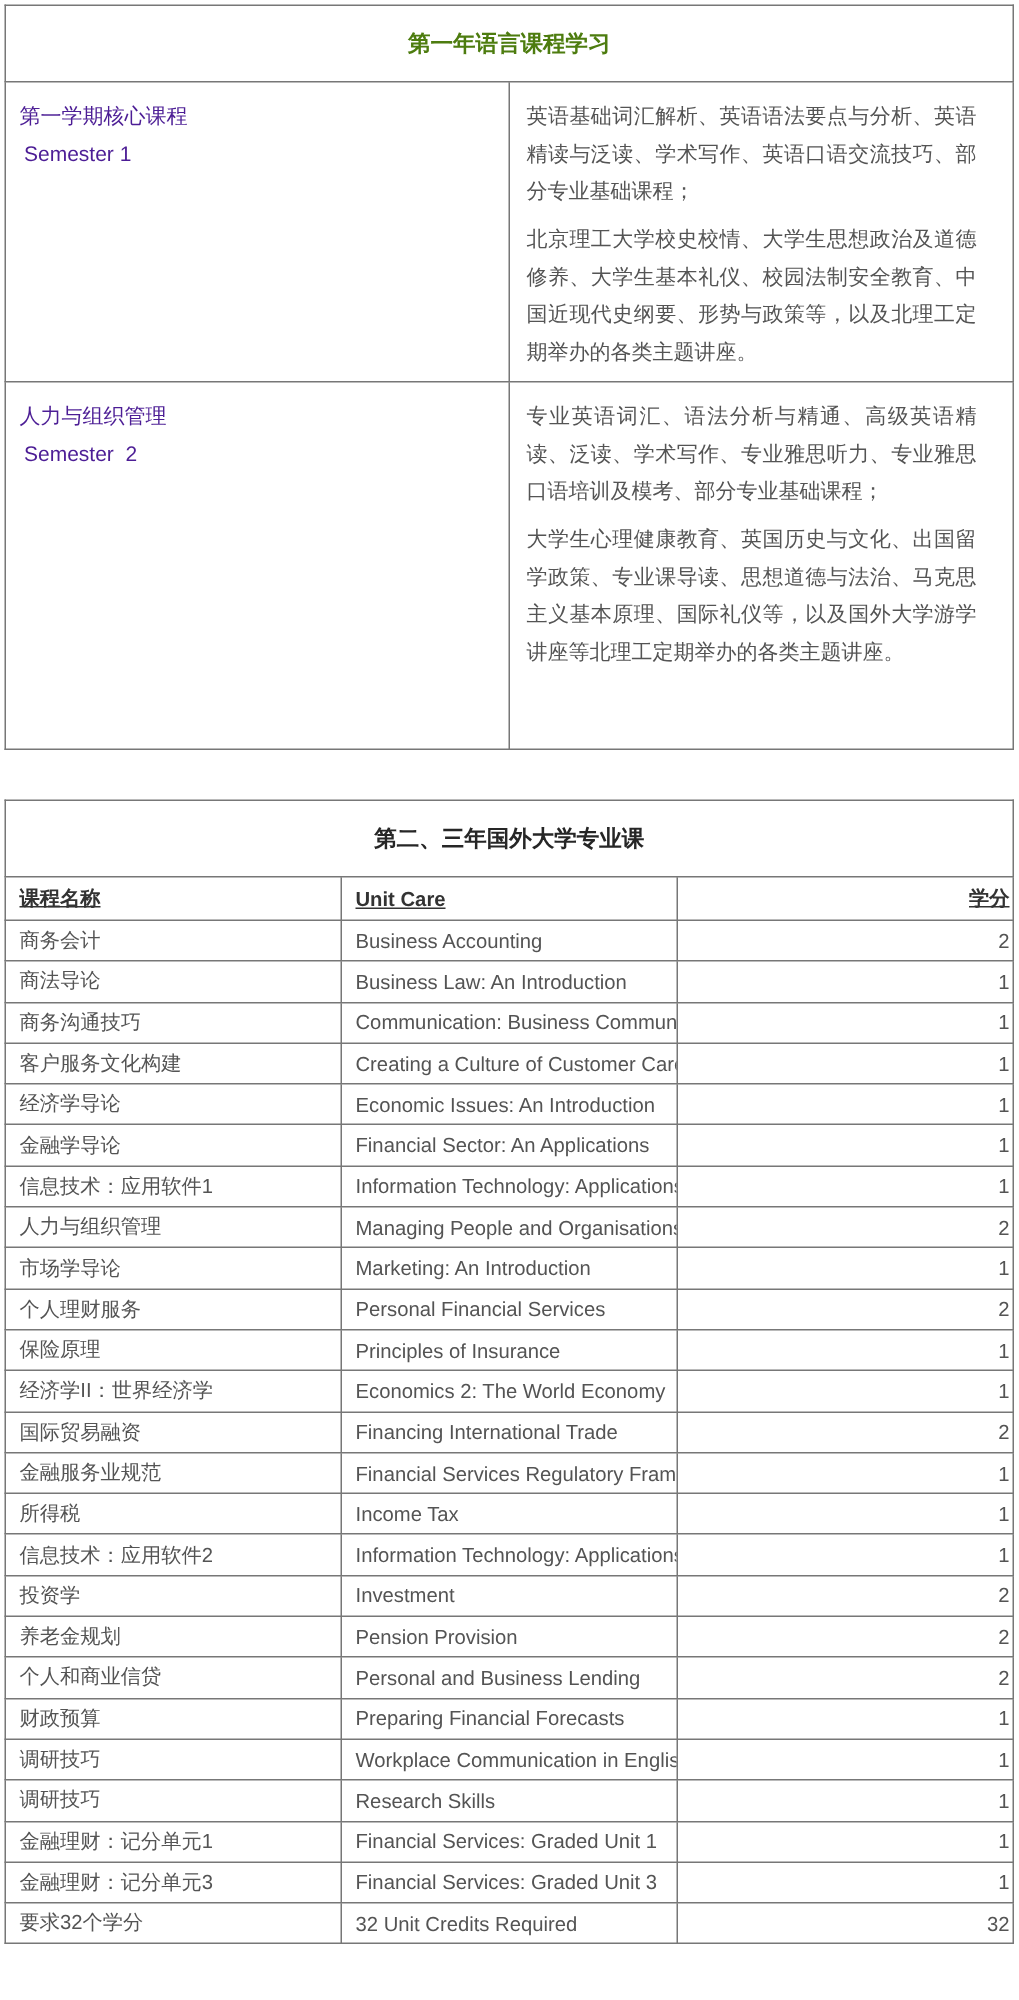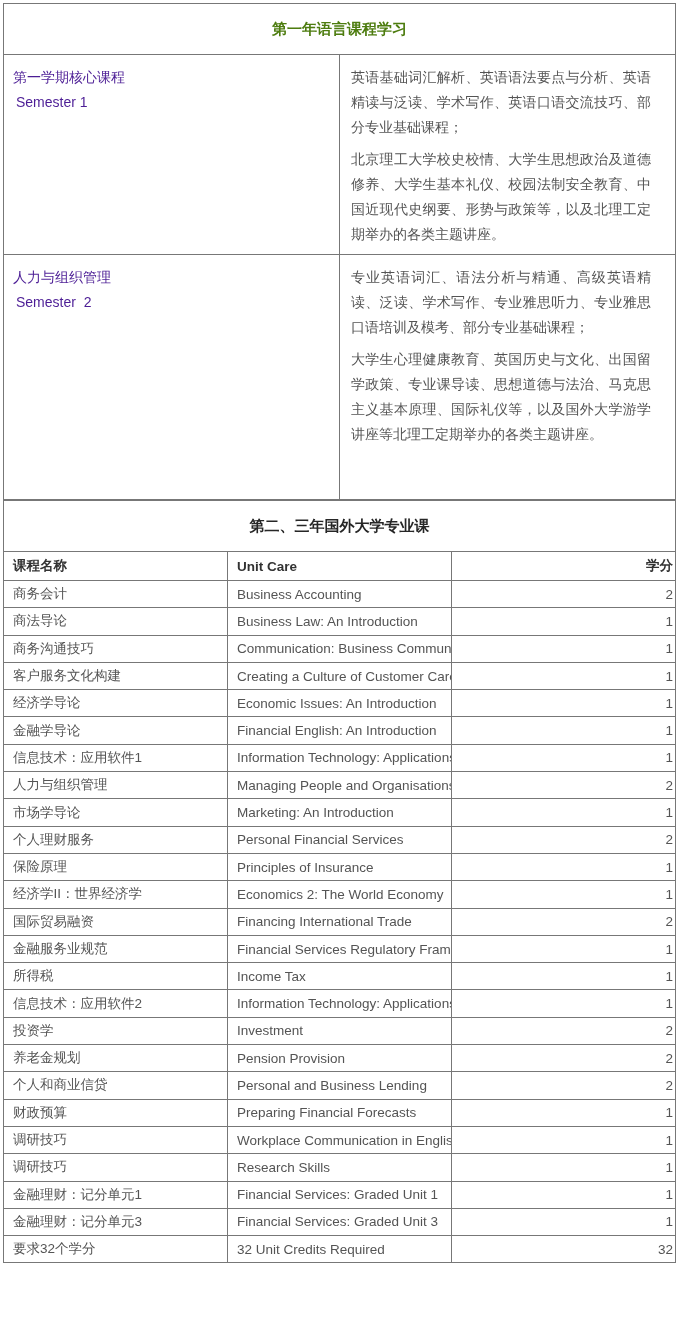--- a/index.html
+++ b/index.html
@@ -47,35 +47,36 @@
     font-size: 14px;
     color: #545454;
     line-height: 25px;
     text-align: justify;
   }
   .lang-table .content-cell p { margin: 0 0 7px 0; }
   .lang-table .row-1 td { height: 174px; }
   .lang-table .row-2 td { height: 245px; }
 
   
-  .pro-table { }
+  .pro-table { margin-top: 33px; }
   .pro-table .title-cell {
     height: 51px;
     text-align: center;
     vertical-align: middle;
     font-size: 15px;
     font-weight: bold;
     color: #262626;
   }
   .pro-table .head-row td {
     height: 29px;
     font-size: 13.5px;
     font-weight: bold;
     color: #333333;
     vertical-align: middle;
+    text-decoration: underline;
   }
   .pro-table td.c1 { width: 204px; padding: 0 6px 0 9px; }
   .pro-table td.c2 { width: 398px; padding: 0 6px 0 9px; }
   .pro-table td.c3 { width: 71px;  text-align: right; padding: 0 2px; }
   .pro-table .data-row td {
     height: 27.3px;
     font-size: 13.5px;
     color: #545454;
     vertical-align: middle;
     overflow: hidden;
@@ -145,21 +146,21 @@
       <td class="c2">Creating a Culture of Customer Care</td>
       <td class="c3">1</td>
     </tr>
         <tr class="data-row">
       <td class="c1">经济学导论</td>
       <td class="c2">Economic Issues: An Introduction</td>
       <td class="c3">1</td>
     </tr>
         <tr class="data-row">
       <td class="c1">金融学导论</td>
-      <td class="c2">Financial English: An Introduction</td>
+      <td class="c2">Financial Sector: An Applications</td>
       <td class="c3">1</td>
     </tr>
         <tr class="data-row">
       <td class="c1">信息技术：应用软件1</td>
       <td class="c2">Information Technology: Applications Software 1</td>
       <td class="c3">1</td>
     </tr>
         <tr class="data-row">
       <td class="c1">人力与组织管理</td>
       <td class="c2">Managing People and Organisations</td>

